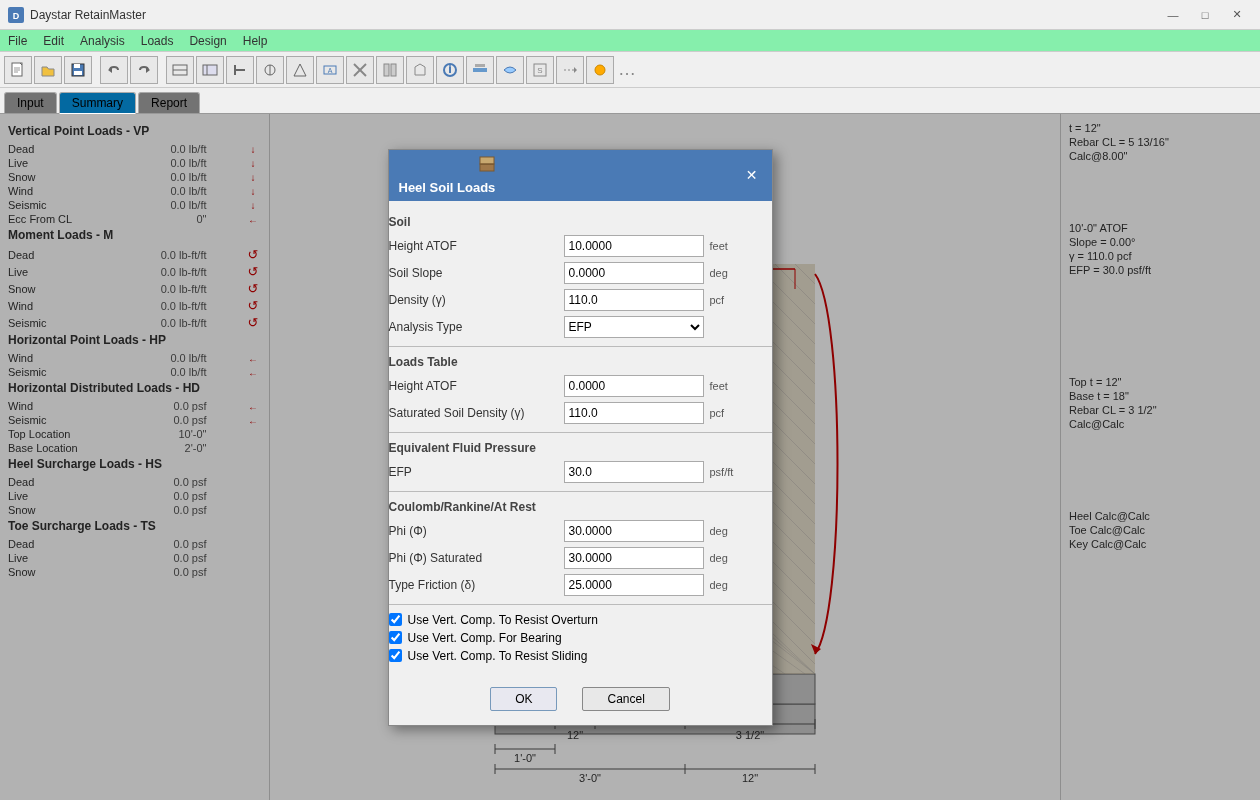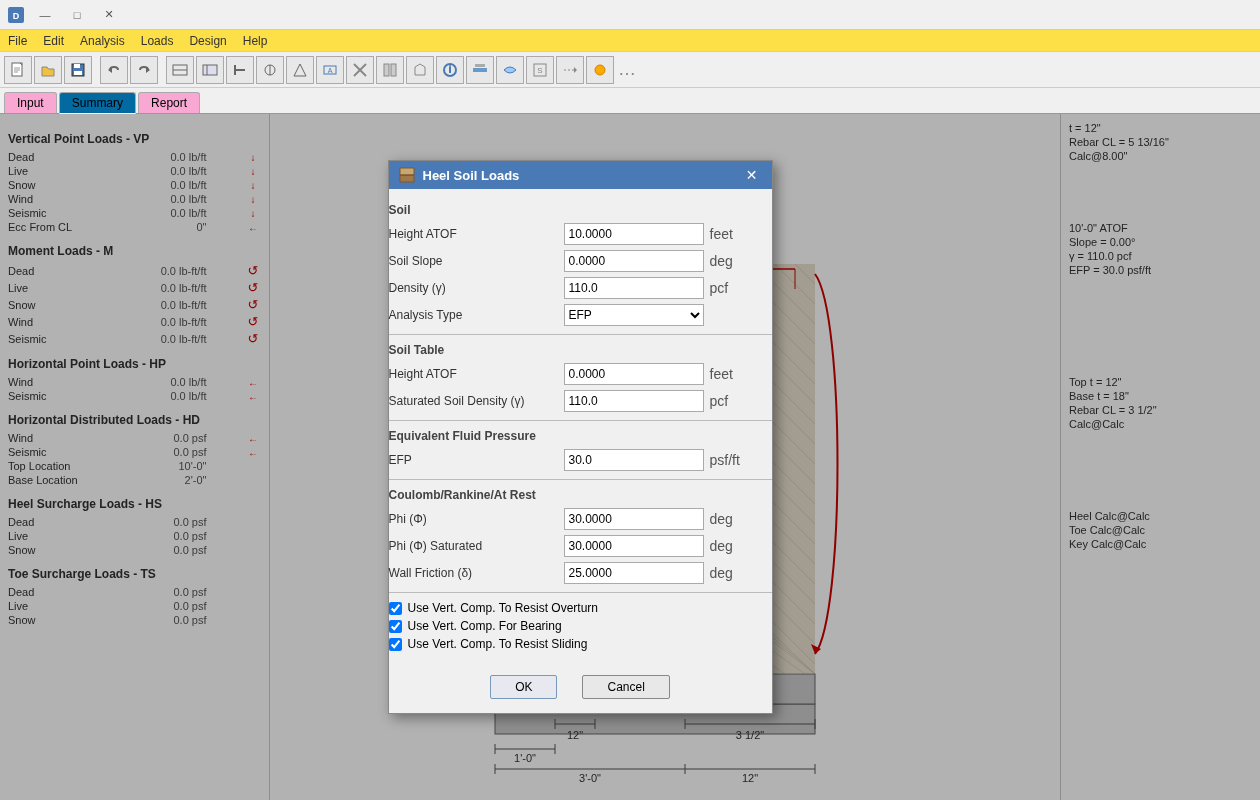--- a/index.html
+++ b/index.html
@@ -35,21 +35,21 @@
     .title-btn {
       width: 30px; height: 20px;
       background: transparent;
       border: none; cursor: pointer;
       font-size: 11px; color: #555;
       display: flex; align-items: center; justify-content: center;
     }
 
     
     .menu-bar {
-      background: #fde047;
+      background: #86efac;
       height: 22px;
       display: flex;
       align-items: center;
       border-bottom: 1px solid #ccc;
     }
     .menu-item {
       padding: 2px 8px;
       cursor: pointer;
       font-size: 12px;
       color: #333;
@@ -81,21 +81,21 @@
       height: 26px;
       display: flex;
       align-items: flex-end;
       padding-left: 4px;
       border-bottom: 1px solid #999;
     }
     .tab {
       padding: 3px 12px;
       border: 1px solid #aaa;
       border-bottom: none;
-      background: #f9a8d4;
+      background: #737373;
       cursor: pointer;
       margin-right: 2px;
       font-size: 12px;
       border-radius: 3px 3px 0 0;
     }
     .tab.active {
       background: #0369a1;
       border-bottom: 1px solid white;
       margin-bottom: -1px;
       z-index: 1;
@@ -114,21 +114,21 @@
       width: 270px;
       background: white;
       border-right: 1px solid #ccc;
       overflow-y: auto;
       padding: 8px;
       font-size: 11px;
     }
     .section-header {
       font-weight: bold;
       color: #333;
-      margin-top: 10px;
+      margin-top: 2px;
       margin-bottom: 4px;
       font-size: 12px;
     }
     .load-row {
       display: flex;
       justify-content: space-between;
       align-items: center;
       padding: 1px 0;
     }
     .load-label { color: #333; min-width: 80px; }
@@ -219,21 +219,21 @@
       width: 140px;
       height: 22px;
       border: 1px solid #aaa;
       padding: 2px 4px;
       font-size: 12px;
       background: white;
     }
     .form-unit {
       margin-left: 6px;
       color: #555;
-      font-size: 14px;
+      font-size: 11px;
       width: 36px;
     }
     .form-select {
       width: 140px;
       height: 22px;
       border: 1px solid #aaa;
       background: white;
       font-size: 12px;
     }
 
@@ -285,20 +285,21 @@
 </head>
 <body>
 
 <div class="title-bar">
   <span class="title-bar-icon">
     <svg width="14" height="14" viewBox="0 0 14 14">
         <rect width="14" height="14" fill="#4a7ab5" rx="1"></rect>
         <text x="7" y="11" text-anchor="middle" fill="white" font-size="9" font-family="Arial">D</text>
       </svg>
   </span>
+  <span class="title-bar-title">Daystar RetainMaster</span>
   <div class="title-bar-controls">
     <button class="title-btn">—</button>
     <button class="title-btn">□</button>
     <button class="title-btn close">✕</button>
   </div>
 </div>
 
 <div class="menu-bar">
   <span class="menu-item">File</span>
   <span class="menu-item">Edit</span>
@@ -705,21 +706,21 @@
       <div class="right-label">Toe Calc@Calc</div>
       <div class="right-label">Key Calc@Calc</div>
     </div>
   </div>
 
   <div class="modal-overlay">
 
     <div class="dialog" style="margin-top: -40px; margin-right: 100px;">
 
       <div class="dialog-titlebar">
-        <div style="display:flex;align-items:flex-end;gap:8px;">
+        <div style="display:flex;align-items:flex-end;gap:8px;flex-direction:column;">
           <svg width="16" height="16" viewBox="0 0 16 16">
             <rect x="1" y="8" width="14" height="7" fill="#a0784a" stroke="#7a5830"></rect>
             <rect x="1" y="1" width="14" height="7" fill="#c8a870" stroke="#7a5830"></rect>
             <line x1="1" y1="8" x2="15" y2="8" stroke="#7a5830"></line>
           </svg>
           <span>Heel Soil Loads</span>
         </div>
         <button class="dialog-close">✕</button>
       </div>
 
@@ -751,21 +752,21 @@
             <option>EFP</option>
             <option>Coulomb</option>
             <option>Rankine</option>
             <option>At Rest</option>
           </select>
           <span class="form-unit"></span>
         </div>
 
         <hr class="divider-line">
 
-        <div class="dialog-section-label">Soil Table</div>
+        <div class="dialog-section-label">Loads Table</div>
 
         <div class="form-row">
           <span class="form-label">Height ATOF</span>
           <input class="form-input" type="text" value="0.0000" style="">
           <span class="form-unit">feet</span>
         </div>
 
         <div class="form-row">
           <span class="form-label">Saturated Soil Density (γ)</span>
           <input class="form-input" type="text" value="110.0" style="">
@@ -792,21 +793,21 @@
           <span class="form-unit">deg</span>
         </div>
 
         <div class="form-row">
           <span class="form-label">Phi (Φ) Saturated</span>
           <input class="form-input" type="text" value="30.0000" style="">
           <span class="form-unit">deg</span>
         </div>
 
         <div class="form-row">
-          <span class="form-label">Wall Friction (δ)</span>
+          <span class="form-label">Type Friction (δ)</span>
           <input class="form-input" type="text" value="25.0000" style="">
           <span class="form-unit">deg</span>
         </div>
 
         <hr class="divider-line">
 
         <div class="checkbox-row">
           <input type="checkbox" checked="" id="chk1" style="">
           <label for="chk1">Use Vert. Comp. To Resist Overturn</label>
         </div>

